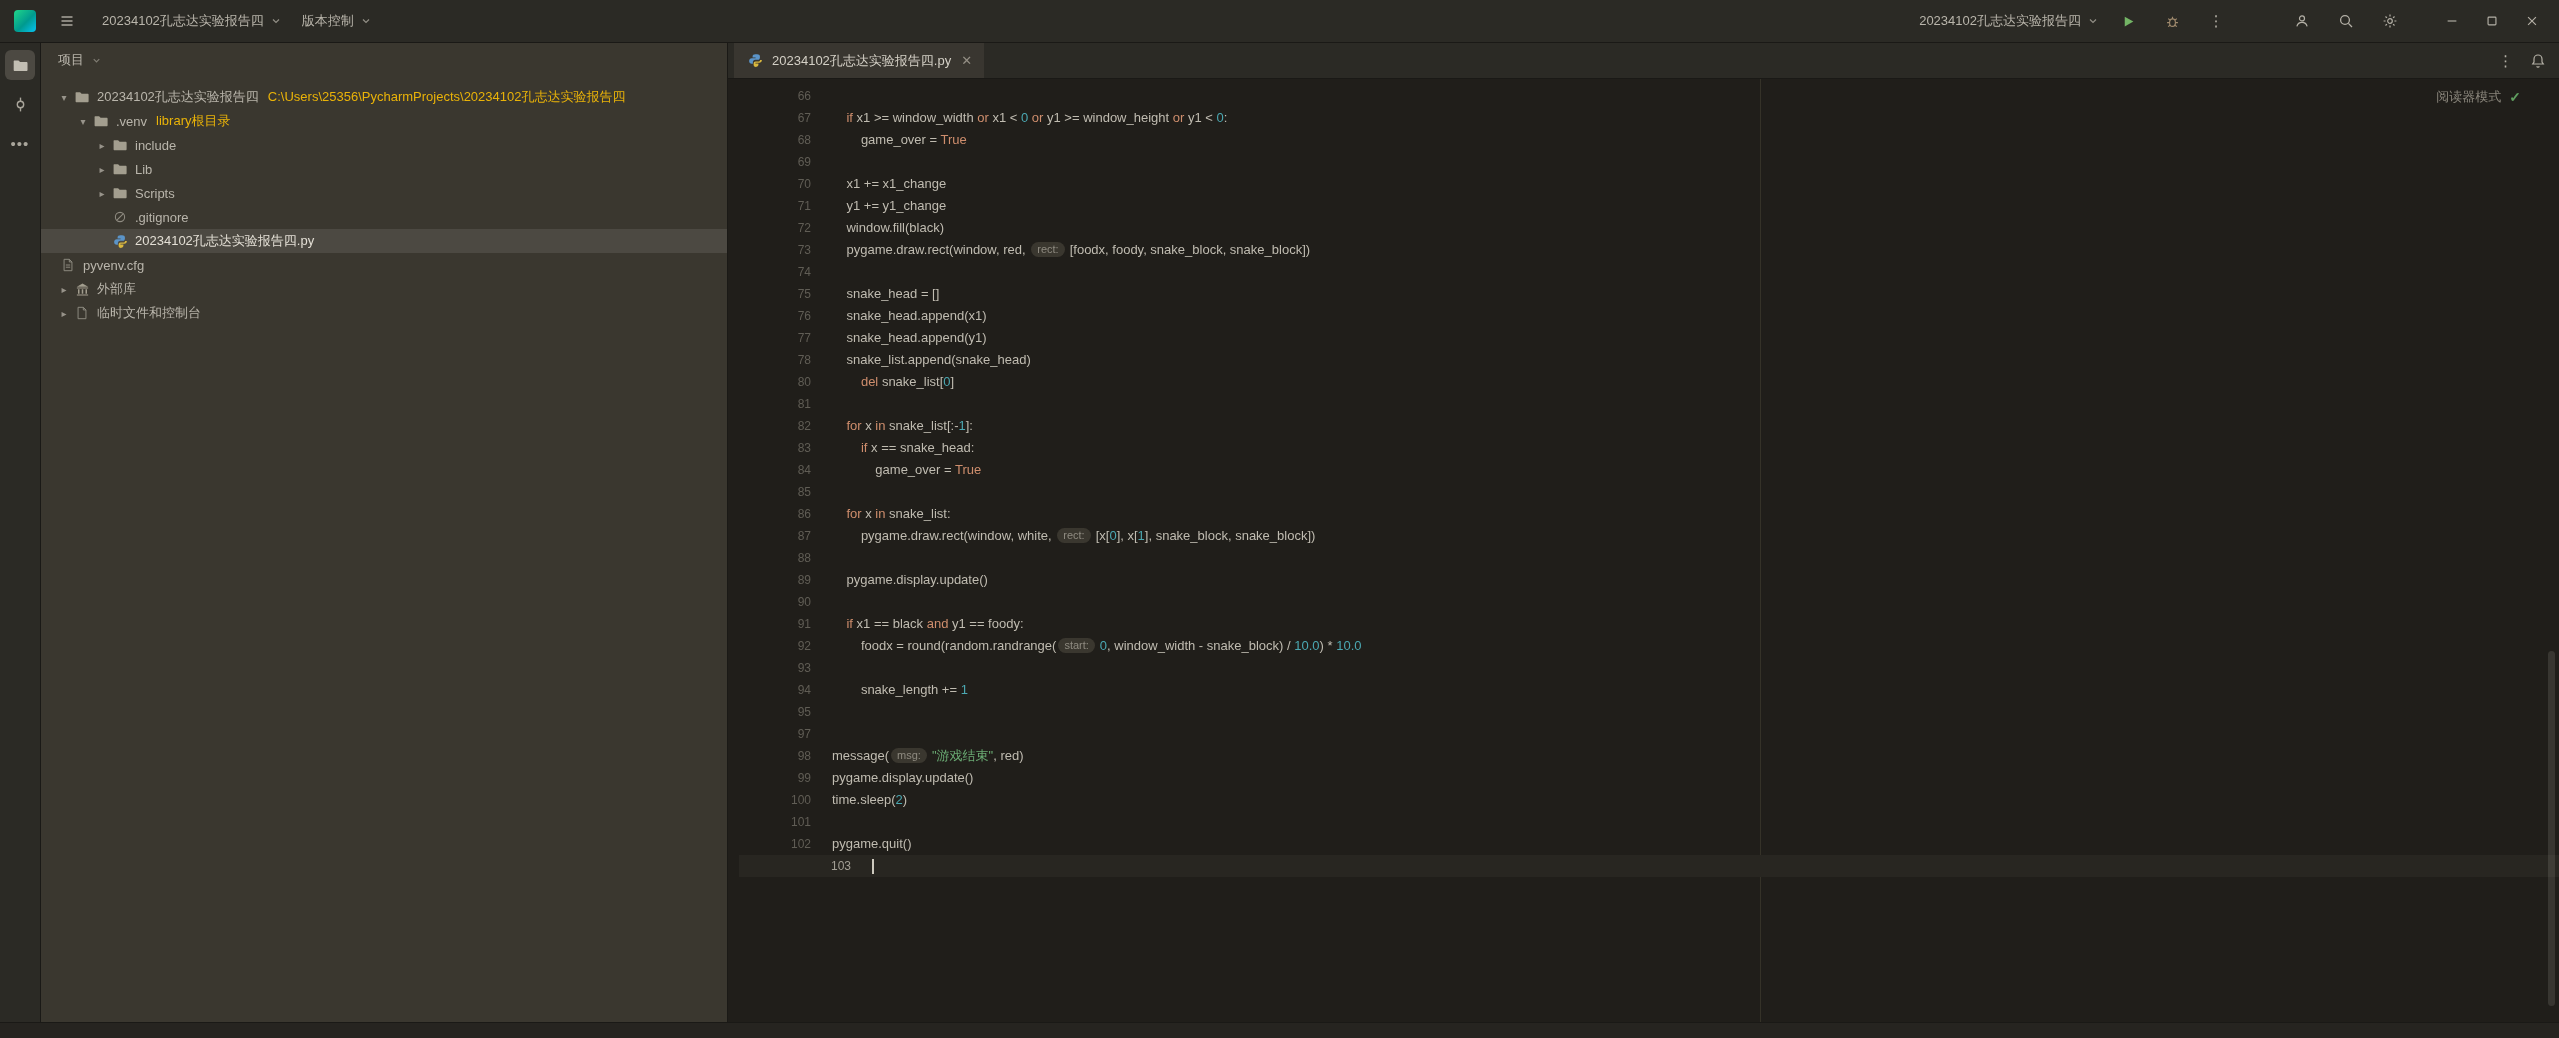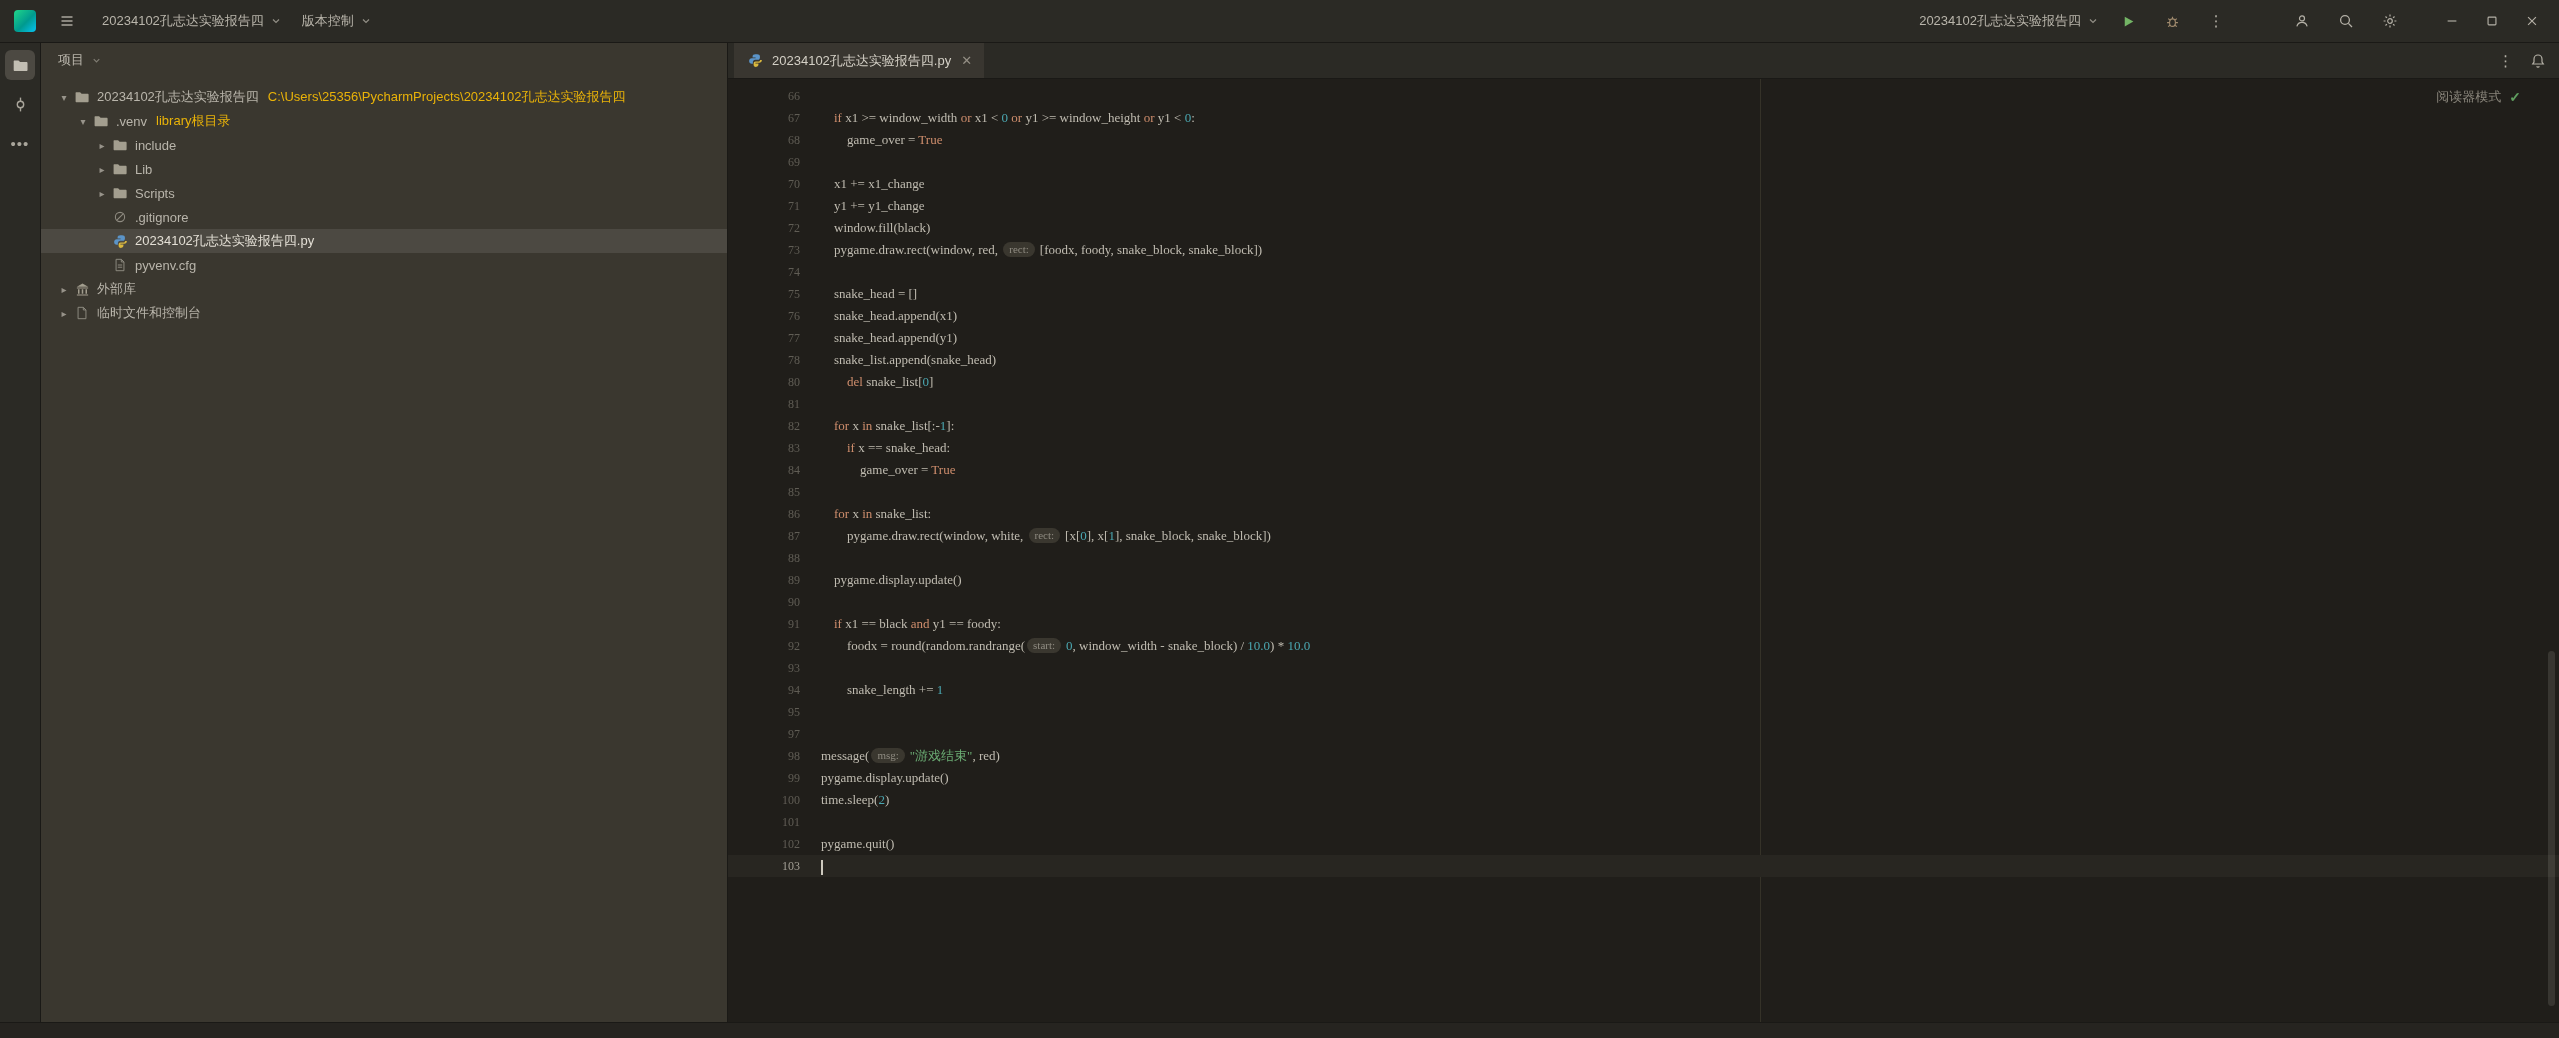--- a/index.html
+++ b/index.html
@@ -46,26 +46,26 @@
   .tab{margin-left:6px;display:flex;align-items:center;gap:8px;padding:0 12px;background:var(--bg_tab_active);
        color:#d4d0c6;font-size:13px;}
   .tab-close{color:#948f85;font-size:13px;padding-left:2px;}
   .tabrow-right{margin-left:auto;display:flex;align-items:center;gap:17px;padding-right:13px;color:#b4b0a6;}
   .kebab{font-size:15px;color:#b4b0a6;}
   .editor-body{position:absolute;top:36px;left:0;right:0;bottom:0;overflow:hidden;}
   .margin-guide{position:absolute;left:1032px;top:0;bottom:0;width:1px;background:var(--guide);}
   .reader-mode{position:absolute;top:9px;right:38px;display:flex;align-items:center;gap:8px;
                color:var(--text_dim);font-size:13px;}
   .reader-check{color:var(--check);font-size:14px;font-weight:bold;}
-  .code{position:relative;padding-top:6px;font-family:Liberation Serif, serif;font-size:13px;}
+  .code{position:relative;padding-top:6px;font-family:Liberation Sans, sans-serif;font-size:13px;padding-left:11px;}
   .code-line{display:flex;height:22px;line-height:22px;}
   .lnum{flex:none;width:72px;text-align:right;padding-right:21px;color:var(--gutter_num);font-size:12px;}
   .lbody{white-space:pre;}
   .code-line.current{background:var(--line_highlight);}
-  .code-line.current .lnum{color:var(--gutter_num_active);}
+  .code-line.current .lnum{color:var(--gutter_num_active);margin-left:40px;}
   .tk-t{color:var(--code_default);}
   .tk-k{color:var(--kw);}
   .tk-n{color:var(--num);}
   .tk-s{color:var(--str);}
   .tk-h{display:inline-block;background:var(--hint_bg);color:var(--hint_text);font-size:11px;line-height:15px;
         border-radius:8px;padding:0 6px;margin:0 5px 0 2px;vertical-align:1px;}
   .caret{display:inline-block;width:2px;height:15px;background:var(--caret);vertical-align:middle;}
   .scroll-thumb{position:absolute;right:4px;top:572px;width:7px;height:355px;border-radius:4px;
                 background:rgba(208,202,190,0.14);}
 
@@ -256,21 +256,21 @@
         <div class="tree-row selected" style="padding-left: 52px;">
           <span class="chevg"></span>
           <span class="ticon">
             <svg width="15" height="15" viewBox="0 0 16 16">
               <path d="M7.9 1.3c-1.9 0-3 .9-3 2.2v1.4h3.2v.6H4c-1.6 0-2.8 1.2-2.8 3s1.2 3 2.8 3h1.2V9.7c0-1.3 1.1-2.4 2.4-2.4h3c1.2 0 2.1-1 2.1-2.2V3.5c0-1.3-1.1-2.2-3-2.2H7.9z" fill="#5b94c8"></path>
               <path d="M8.1 14.7c1.9 0 3-.9 3-2.2v-1.4H7.9v-.6H12c1.6 0 2.8-1.2 2.8-3h-1.9c0 .9-.7 1.6-1.6 1.6H8.1c-1.2 0-2.1 1-2.1 2.2v1.6c0 1.3 1.1 2.2 3 2.2h-.9z" fill="#d9b83f"></path>
             </svg>
           </span>
           <span class="tlabel">20234102孔志达实验报告四.py</span>
         </div>
-        <div class="tree-row" style="padding-left: 52px;">
+        <div class="tree-row" style="">
           <span class="chevg"></span>
           <span class="ticon">
             <svg width="14" height="14" viewBox="0 0 16 16" fill="none" stroke="#8f8b81" stroke-width="1.1">
               <path d="M3.5 1.5h6l3 3v10h-9z"></path>
               <path d="M9.5 1.5v3h3"></path>
               <line x1="5.5" y1="8" x2="10.5" y2="8"></line>
               <line x1="5.5" y1="10.5" x2="10.5" y2="10.5"></line>
             </svg>
           </span>
           <span class="tlabel">pyvenv.cfg</span>

